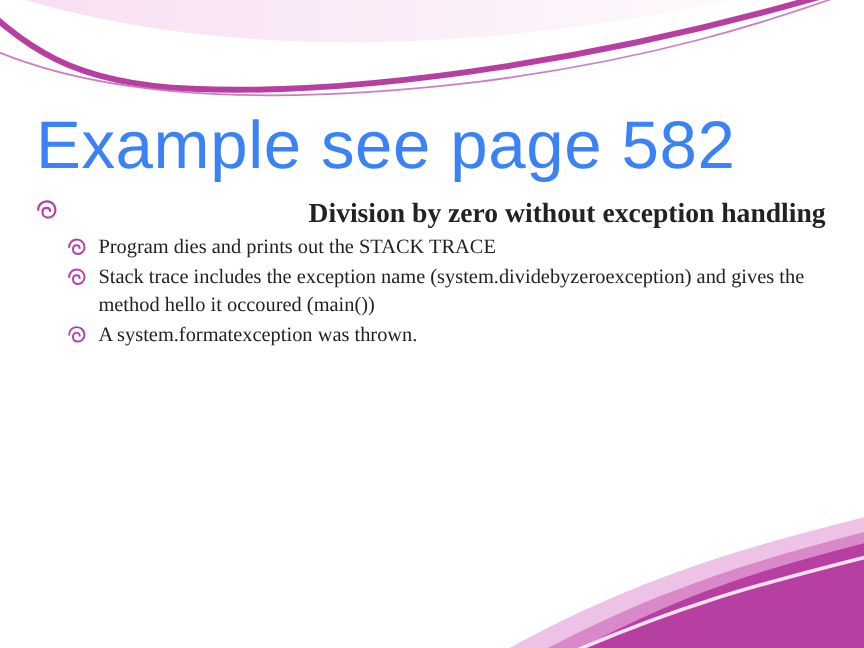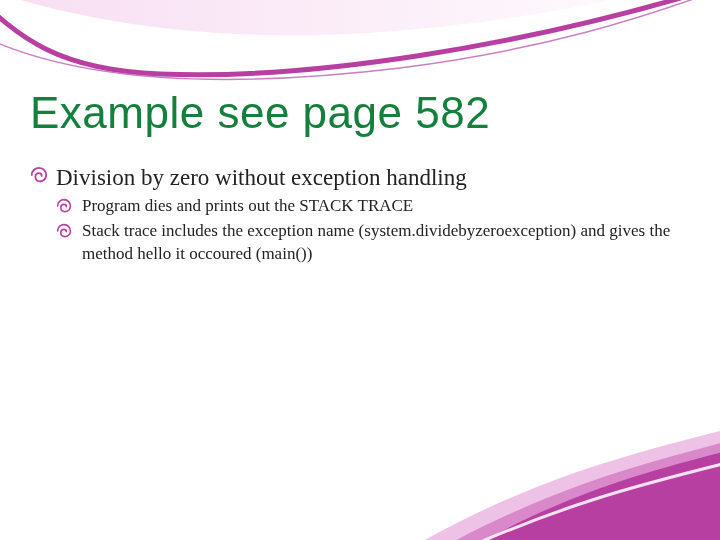--- a/index.html
+++ b/index.html
@@ -17,38 +17,39 @@
     position: absolute;
     inset: 0;
     pointer-events: none;
   }
   .title {
     position: absolute;
     left: 30px;
     top: 88px;
     font-family: "Segoe UI Light", "Segoe UI", "Calibri Light", "Helvetica Neue", Arial, sans-serif;
     font-weight: 300;
-    font-size: 44px;
-    color: #15803d;
+    font-size: 56px;
+    color: #3b82f6;
     letter-spacing: 0.5px;
   }
   .content {
     position: absolute;
     left: 30px;
     top: 160px;
     width: 658px;
     font-family: "Georgia", "Times New Roman", serif;
   }
   .l1 {
     font-size: 23px;
     line-height: 1.35;
     margin: 2px 0 2px 0;
     padding-left: 26px;
     position: relative;
-    font-weight: 400;
+    font-weight: 700;
+    text-align: right;
   }
   .l2 {
     font-size: 17px;
     line-height: 1.35;
     margin: 2px 0 2px 0;
     padding-left: 26px;
     margin-left: 26px;
     position: relative;
     font-weight: 400;
   }
@@ -110,14 +111,22 @@
   <div class="l2">
     <span class="bullet">
       <svg width="16" height="16" viewBox="0 0 20 20">
           <path d="M2 10 C2 5 6 2 10 2 C15 2 18 6 18 10 C18 14 15 17 11 17 C8 17 6 15 6 12 C6 9 8 8 10 8 C12 8 13 9 13 11" fill="none" stroke="#b83fa2" stroke-width="2" stroke-linecap="round"></path>
         </svg>
     </span>
     <span>Stack trace includes the exception name (system.dividebyzeroexception) and gives the method hello it occoured (main())</span>
   </div>
 
 
+  <div class="l2">
+    <span class="bullet">
+      <svg width="16" height="16" viewBox="0 0 20 20">
+          <path d="M2 10 C2 5 6 2 10 2 C15 2 18 6 18 10 C18 14 15 17 11 17 C8 17 6 15 6 12 C6 9 8 8 10 8 C12 8 13 9 13 11" fill="none" stroke="#b83fa2" stroke-width="2" stroke-linecap="round"></path>
+        </svg>
+    </span>
+    <span>A system.formatexception was thrown.</span>
+  </div>
 
 </div>
 
 </body></html>

